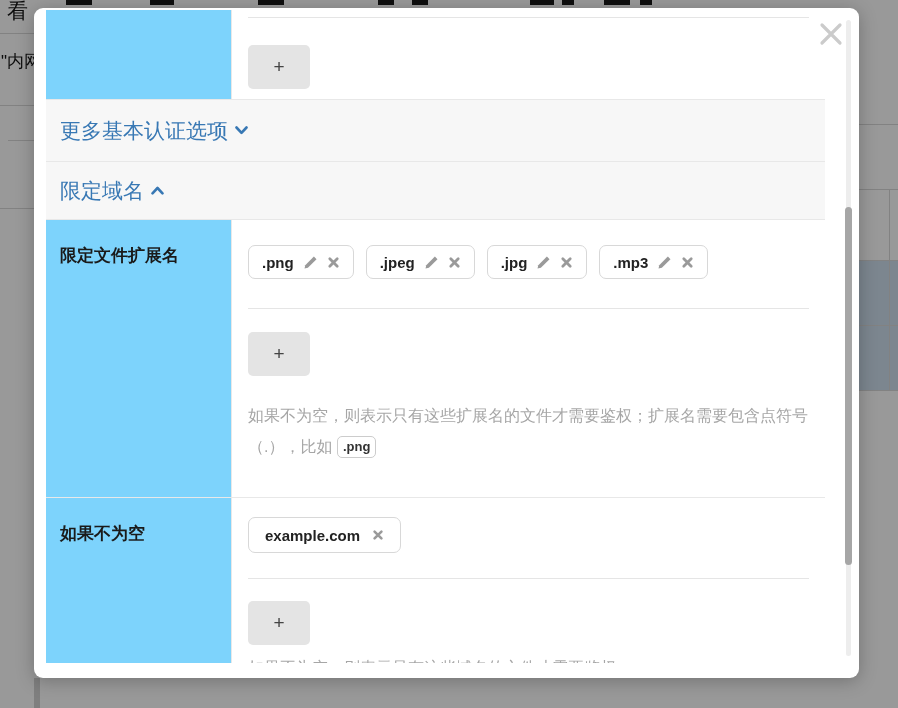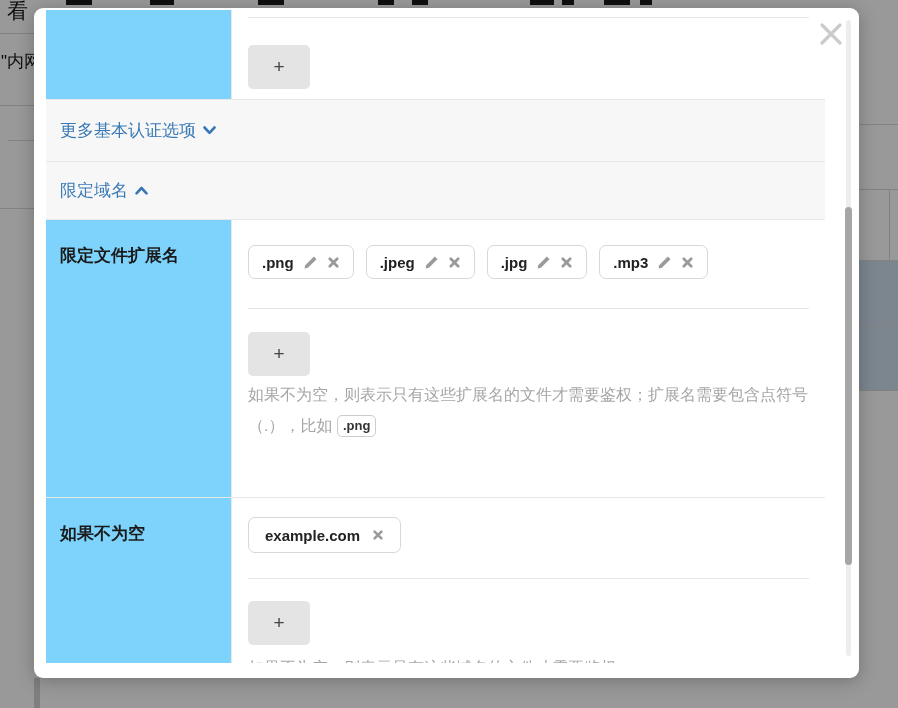--- a/index.html
+++ b/index.html
@@ -38,40 +38,40 @@
   }
   .field-label{font-size:17px;font-weight:bold;color:#1a1a1a;white-space:nowrap;}
   .content-col{flex:1;box-sizing:border-box;padding:0 16px;}
   .row-auth{height:90px;}
   .row-link{height:62px;background:#f7f7f7;display:flex;align-items:center;padding-left:14px;}
   .row-link2{height:58px;}
   .row-ext{height:278px;}
   .row-domain{height:210px;border-bottom:none;}
   .link{
     display:inline-flex;align-items:center;gap:7px;
-    color:#3878b4;font-size:17px;cursor:pointer;white-space:nowrap;text-decoration:none;
+    color:#3878b4;font-size:21px;cursor:pointer;white-space:nowrap;text-decoration:none;
   }
   .divider{height:1px;background:#e5e5e5;width:100%;}
   .add-btn{
     width:62px;height:44px;background:#e4e4e4;border:none;border-radius:5px;
     font-size:19px;color:#444;cursor:pointer;display:block;
   }
   .tags-wrap{display:flex;flex-wrap:wrap;gap:13px 12px;padding-top:25px;}
   .tag{
     display:inline-flex;align-items:center;gap:9px;height:34px;
     padding:0 13px;background:#fff;border:1px solid #d8d8d8;border-radius:7px;
     box-sizing:border-box;
   }
   .tag-text{font-size:15px;font-weight:bold;color:#222;white-space:nowrap;}
   .tag-icon{display:inline-flex;align-items:center;cursor:pointer;line-height:0;}
   .tag.domain-tag{height:36px;padding:0 16px;gap:12px;}
   .row-ext .divider{margin-top:29px;}
   .row-ext .add-btn{margin-top:23px;}
   .help{
-    margin-top:3px;font-size:16px;line-height:31px;color:#a6a6a6;
+    margin-top:24px;font-size:16px;line-height:31px;color:#a6a6a6;
   }
   .help-tag{
     display:inline-block;border:1px solid #ccc;border-radius:5px;background:#fff;
     padding:0 5px;font-size:13px;font-weight:bold;color:#333;line-height:20px;
     vertical-align:1px;
   }
   .row-domain .content-col{padding-top:19px;}
   .row-domain .divider{margin-top:25px;}
   .row-domain .add-btn{margin-top:22px;}
   .row-domain .help{margin-top:7px;}

